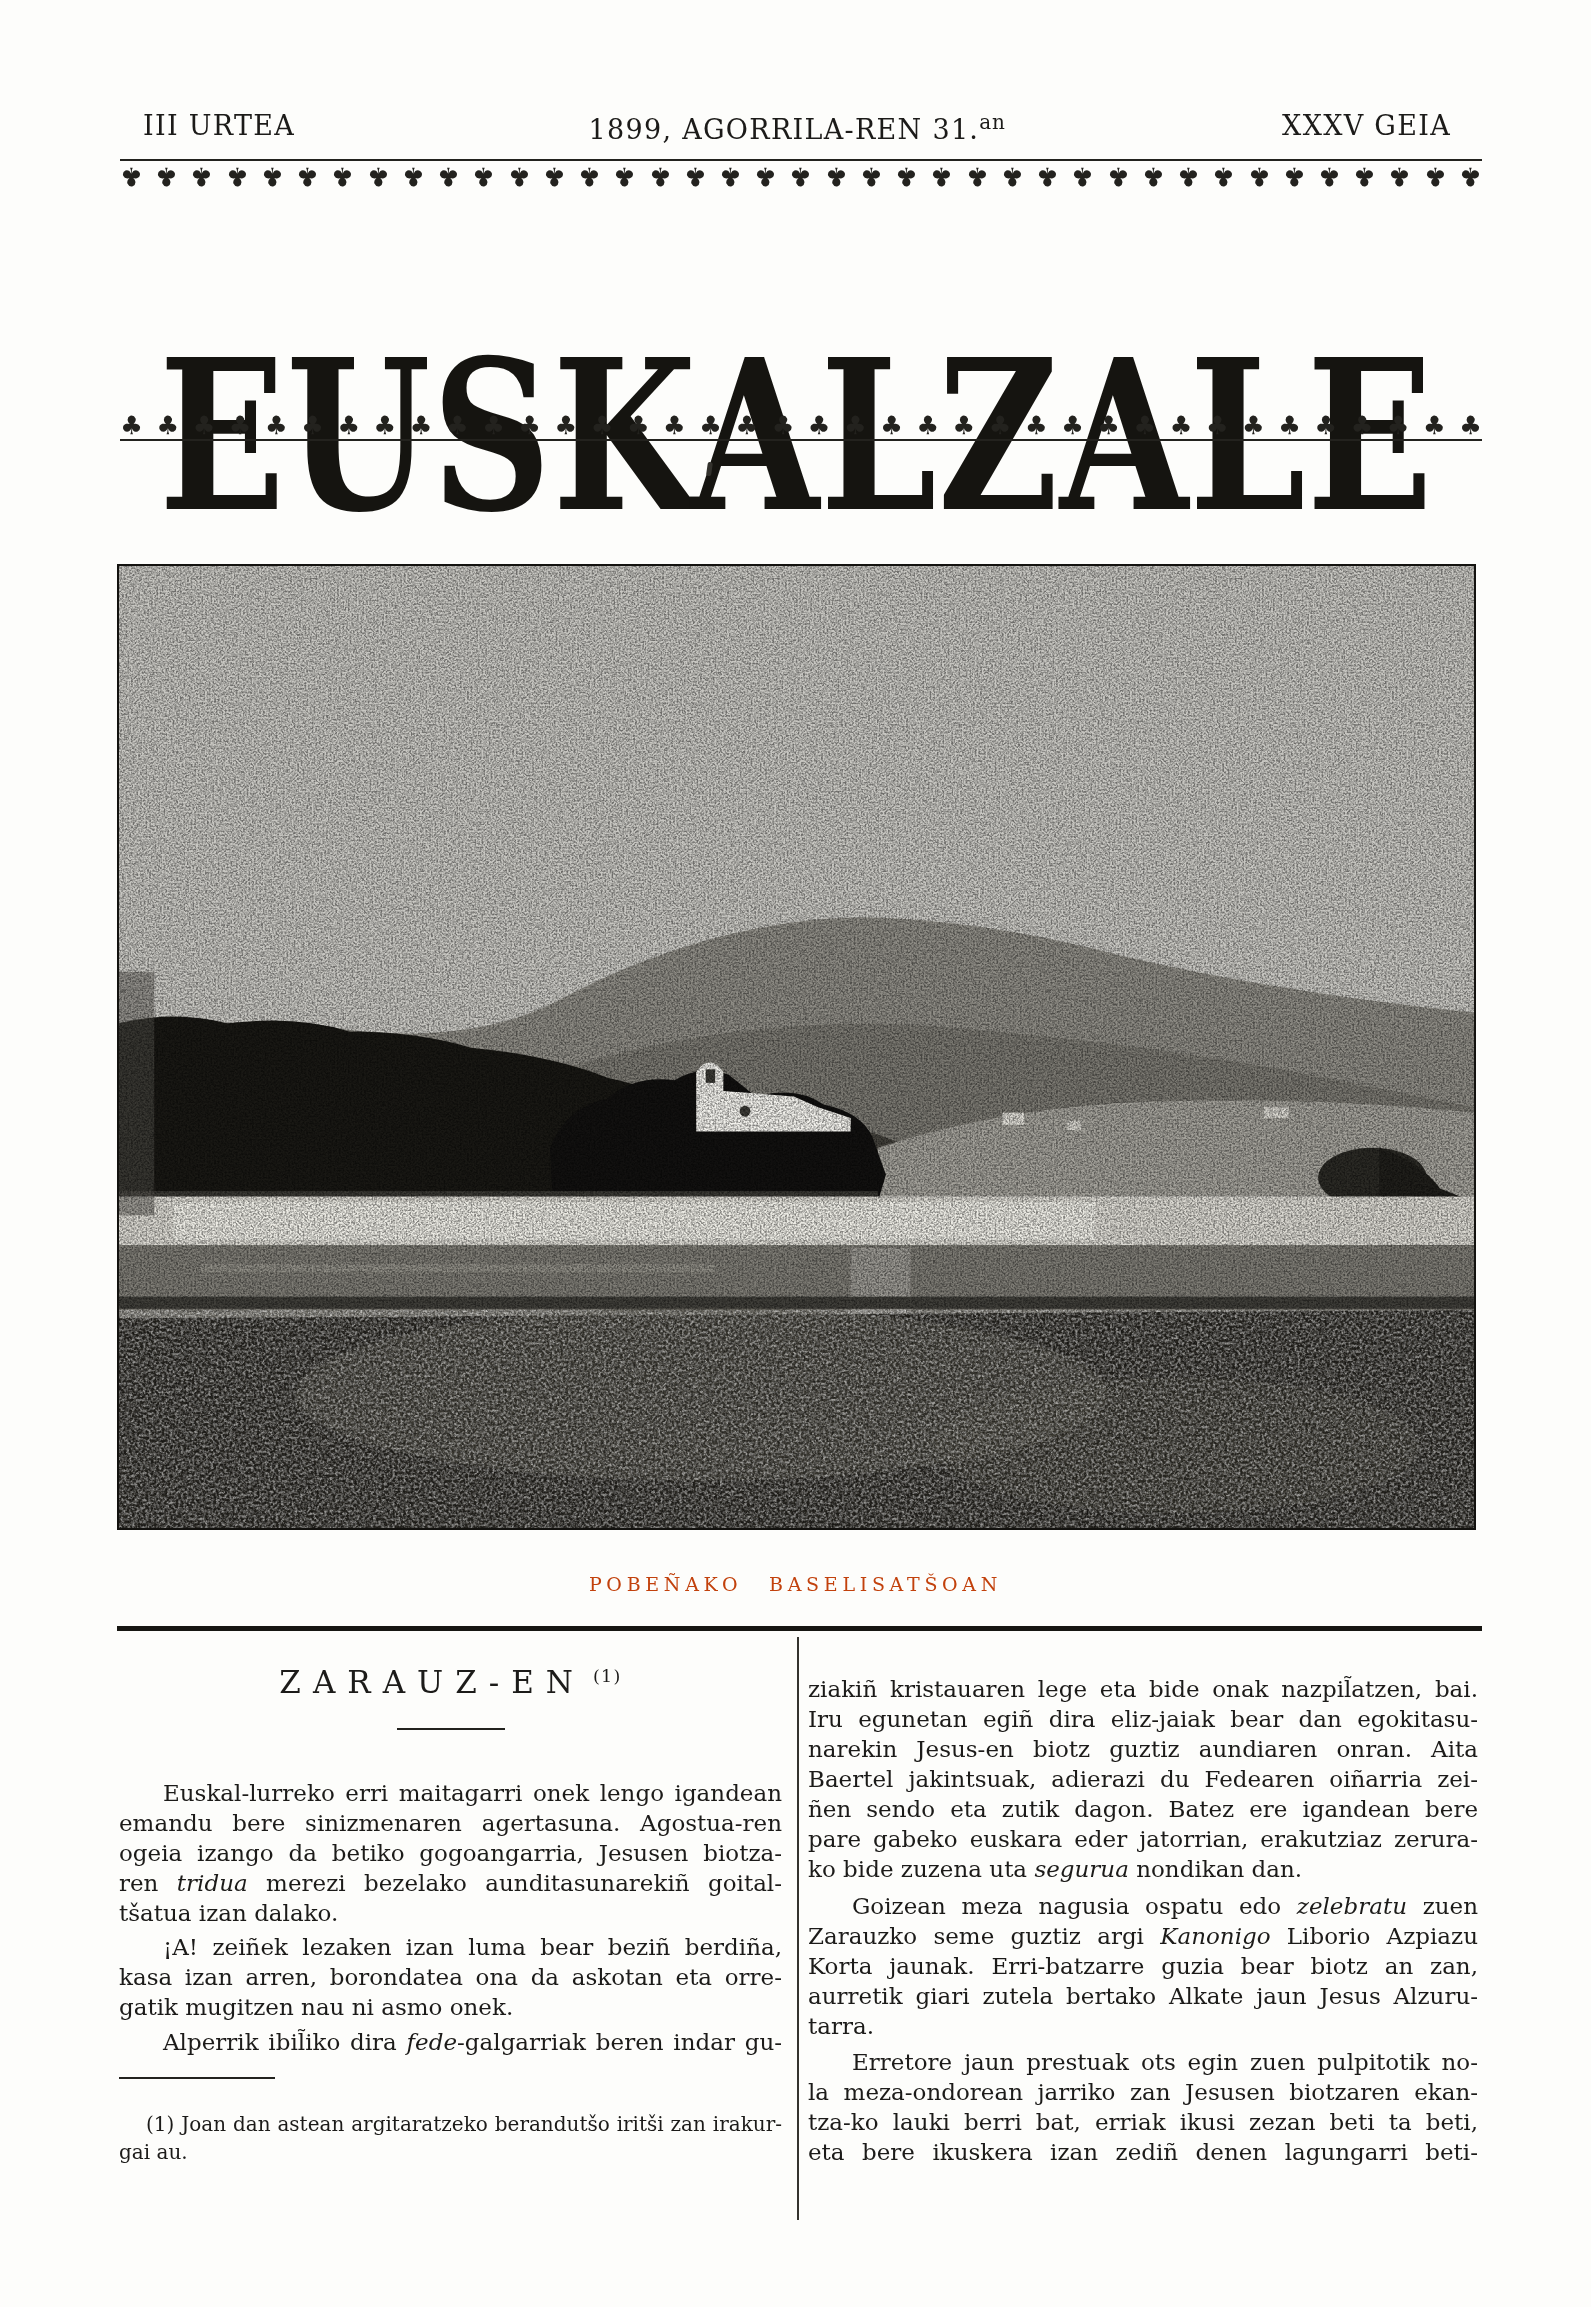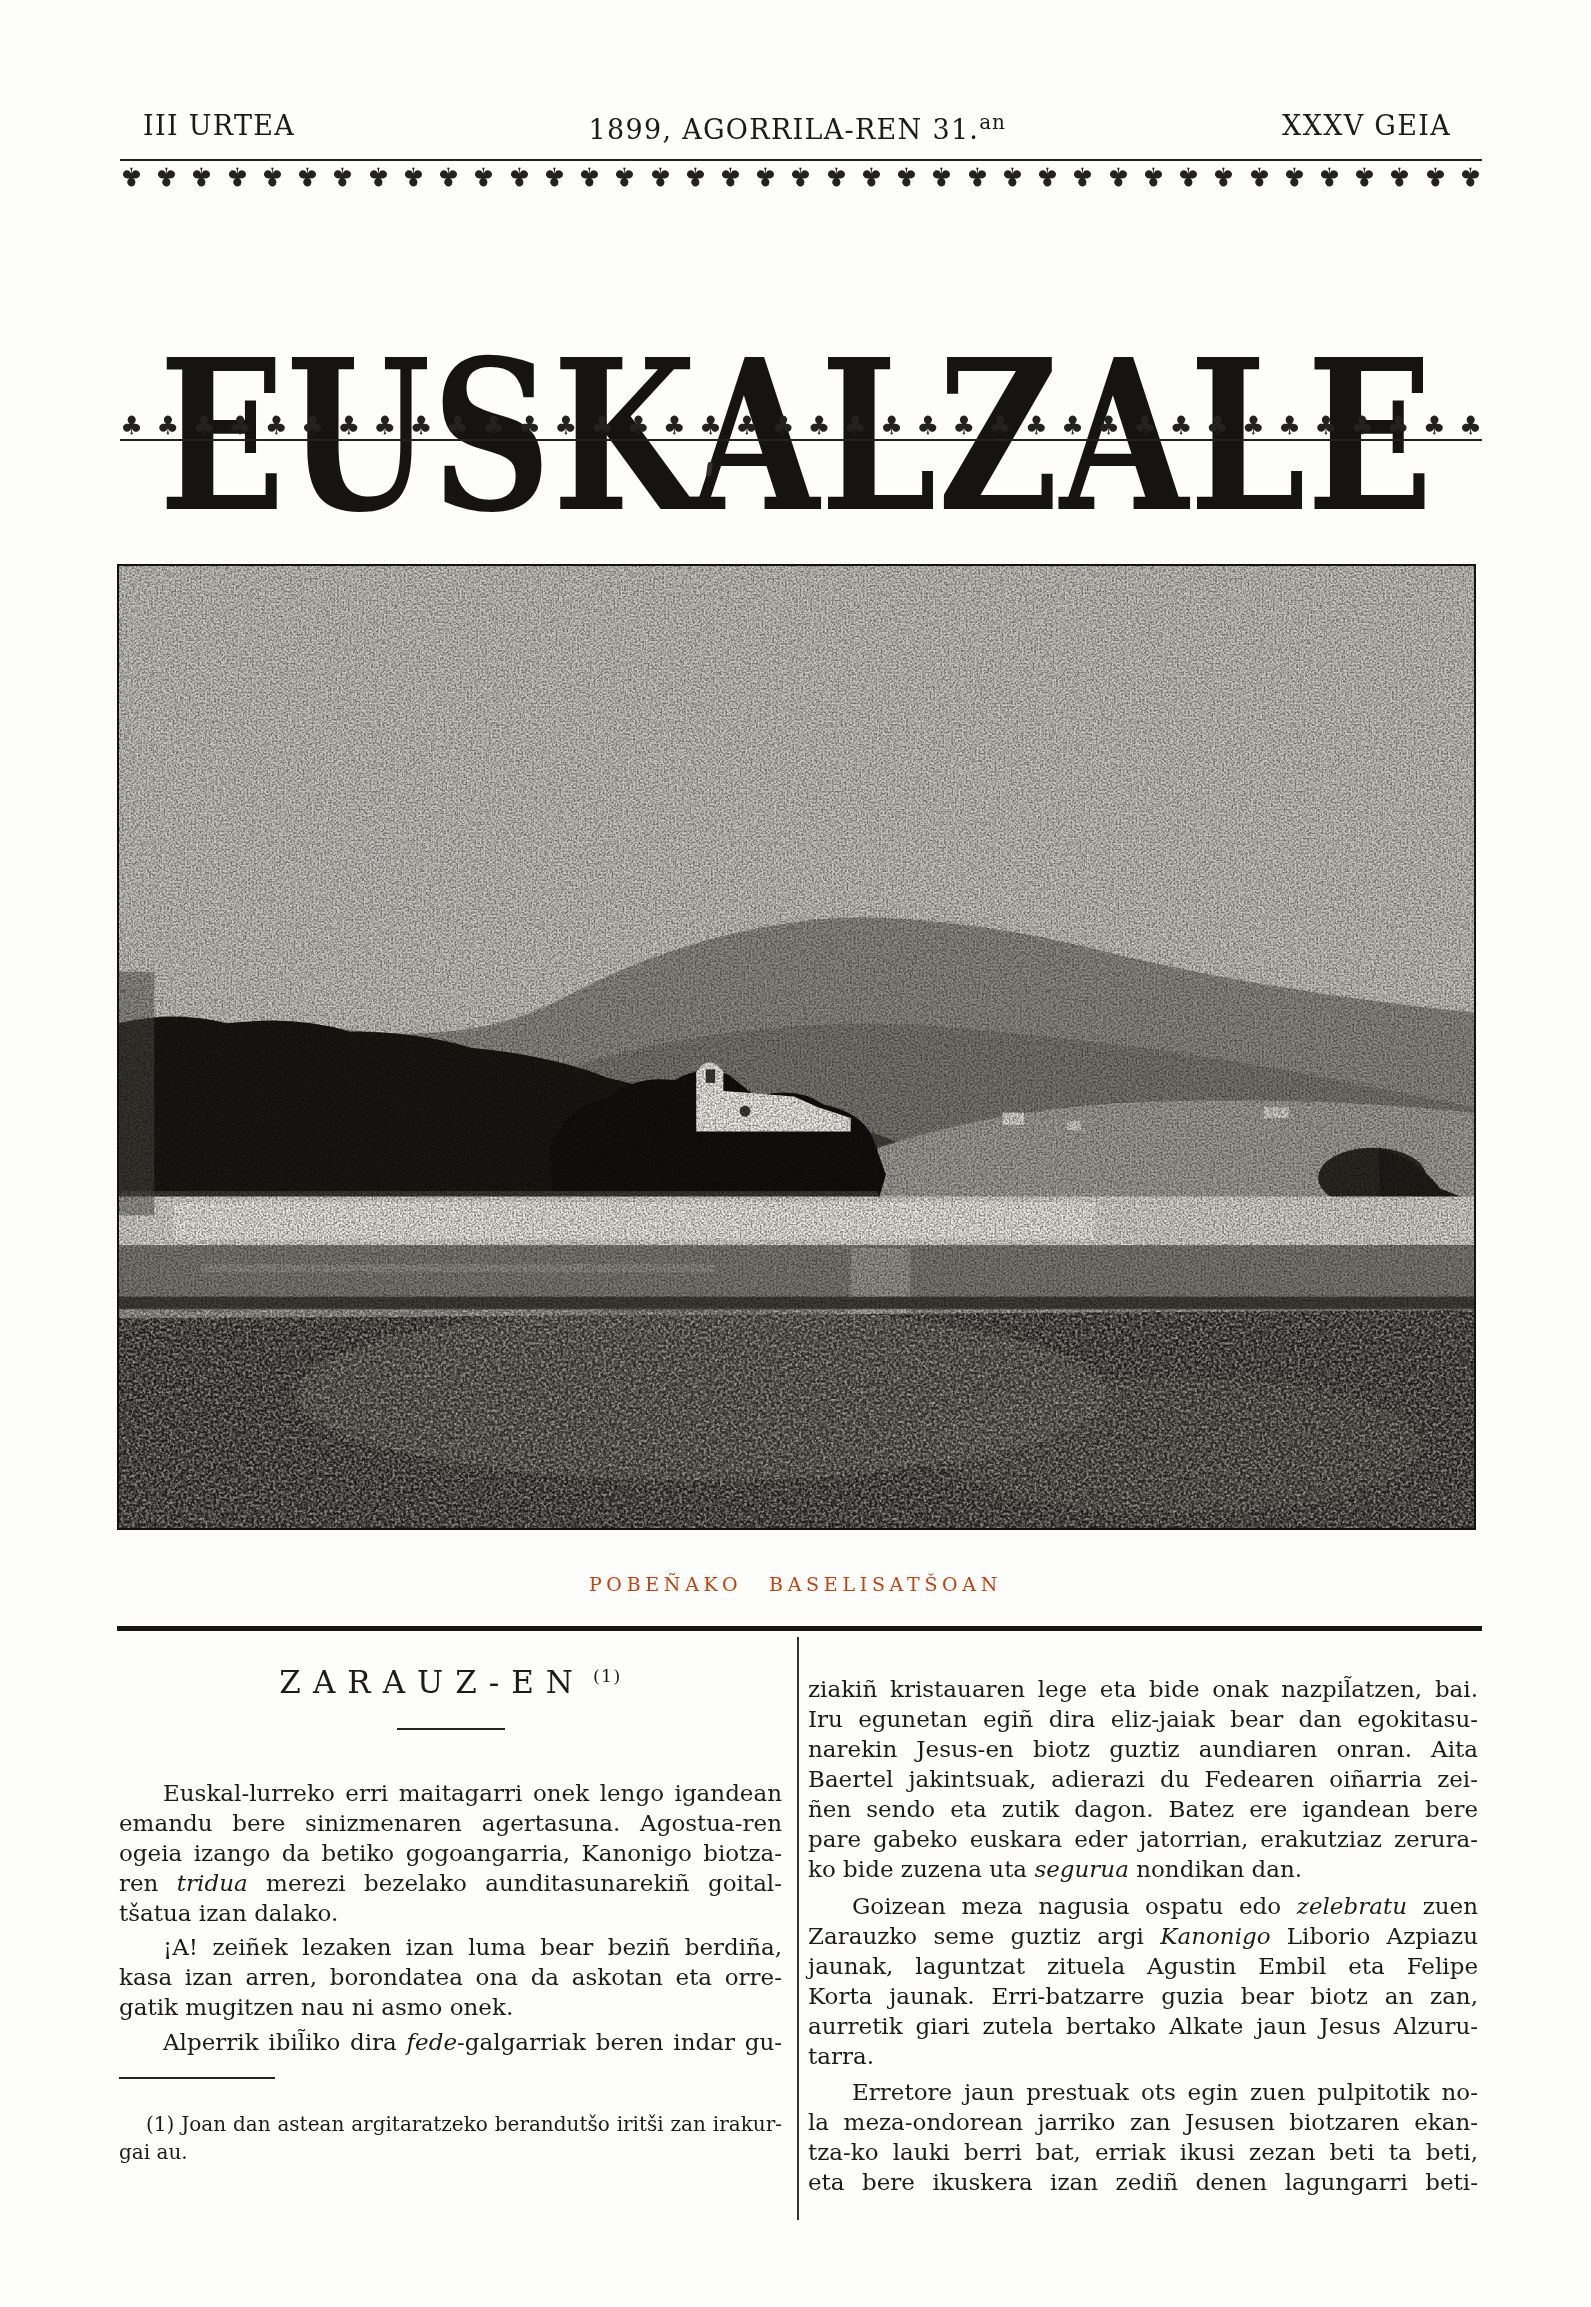--- a/index.html
+++ b/index.html
@@ -219,21 +219,21 @@
 
   <div class="thick-rule"></div>
   <div class="col-divider"></div>
 
   <div class="col-left">
     <div class="article-heading"><span>ZARAUZ-EN</span><span class="sup">(1)</span></div>
     <div class="head-rule"></div>
     <div class="para p1 indent">
         <div class="tline">Euskal-lurreko erri maitagarri onek lengo igandean</div>
         <div class="tline">emandu bere sinizmenaren agertasuna. Agostua-ren</div>
-        <div class="tline">ogeia izango da betiko gogoangarria, Kanonigo biotza-</div>
+        <div class="tline">ogeia izango da betiko gogoangarria, Jesusen biotza-</div>
         <div class="tline">ren <i>tridua</i> merezi bezelako aunditasunarekiñ goital-</div>
         <div class="tline">tšatua izan dalako.</div>
       </div>
     <div class="para p2 indent">
         <div class="tline">¡A! zeiñek lezaken izan luma bear beziñ berdiña,</div>
         <div class="tline">kasa izan arren, borondatea ona da askotan eta orre-</div>
         <div class="tline">gatik mugitzen nau ni asmo onek.</div>
       </div>
     <div class="para p3 indent cont">
         <div class="tline">Alperrik ibil̃iko dira <i>fede</i>-galgarriak beren indar gu-</div>
@@ -251,21 +251,20 @@
         <div class="tline">Iru egunetan egiñ dira eliz-jaiak bear dan egokitasu-</div>
         <div class="tline">narekin Jesus-en biotz guztiz aundiaren onran. Aita</div>
         <div class="tline">Baertel jakintsuak, adierazi du Fedearen oiñarria zei-</div>
         <div class="tline">ñen sendo eta zutik dagon. Batez ere igandean bere</div>
         <div class="tline">pare gabeko euskara eder jatorrian, erakutziaz zerura-</div>
         <div class="tline">ko bide zuzena uta <i>segurua</i> nondikan dan.</div>
       </div>
     <div class="para p2 indent">
         <div class="tline">Goizean meza nagusia ospatu edo <i>zelebratu</i> zuen</div>
         <div class="tline">Zarauzko seme guztiz argi <i>Kanonigo</i> Liborio Azpiazu</div>
-        <div class="tline">jaunak, laguntzat zituela Agustin Embil eta Felipe</div>
         <div class="tline">Korta jaunak. Erri-batzarre guzia bear biotz an zan,</div>
         <div class="tline">aurretik giari zutela bertako Alkate jaun Jesus Alzuru-</div>
         <div class="tline">tarra.</div>
       </div>
     <div class="para p3 indent cont">
         <div class="tline">Erretore jaun prestuak ots egin zuen pulpitotik no-</div>
         <div class="tline">la meza-ondorean jarriko zan Jesusen biotzaren ekan-</div>
         <div class="tline">tza-ko lauki berri bat, erriak ikusi zezan beti ta beti,</div>
         <div class="tline">eta bere ikuskera izan zediñ denen lagungarri beti-</div>
       </div>

